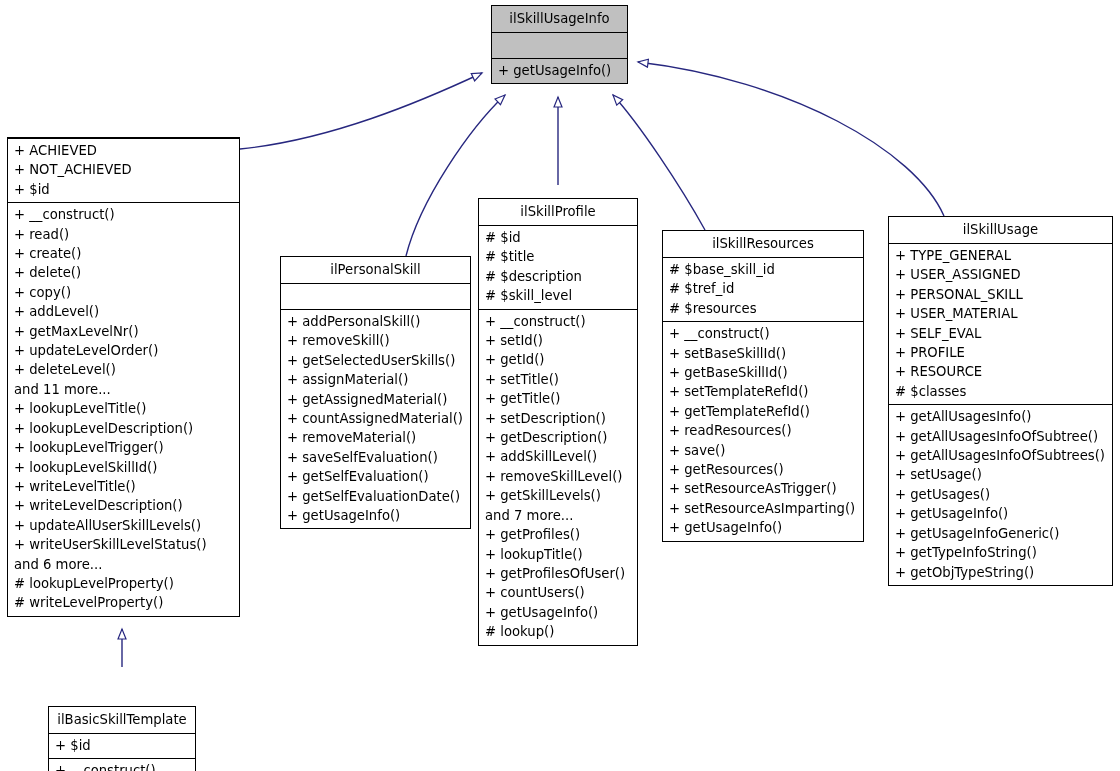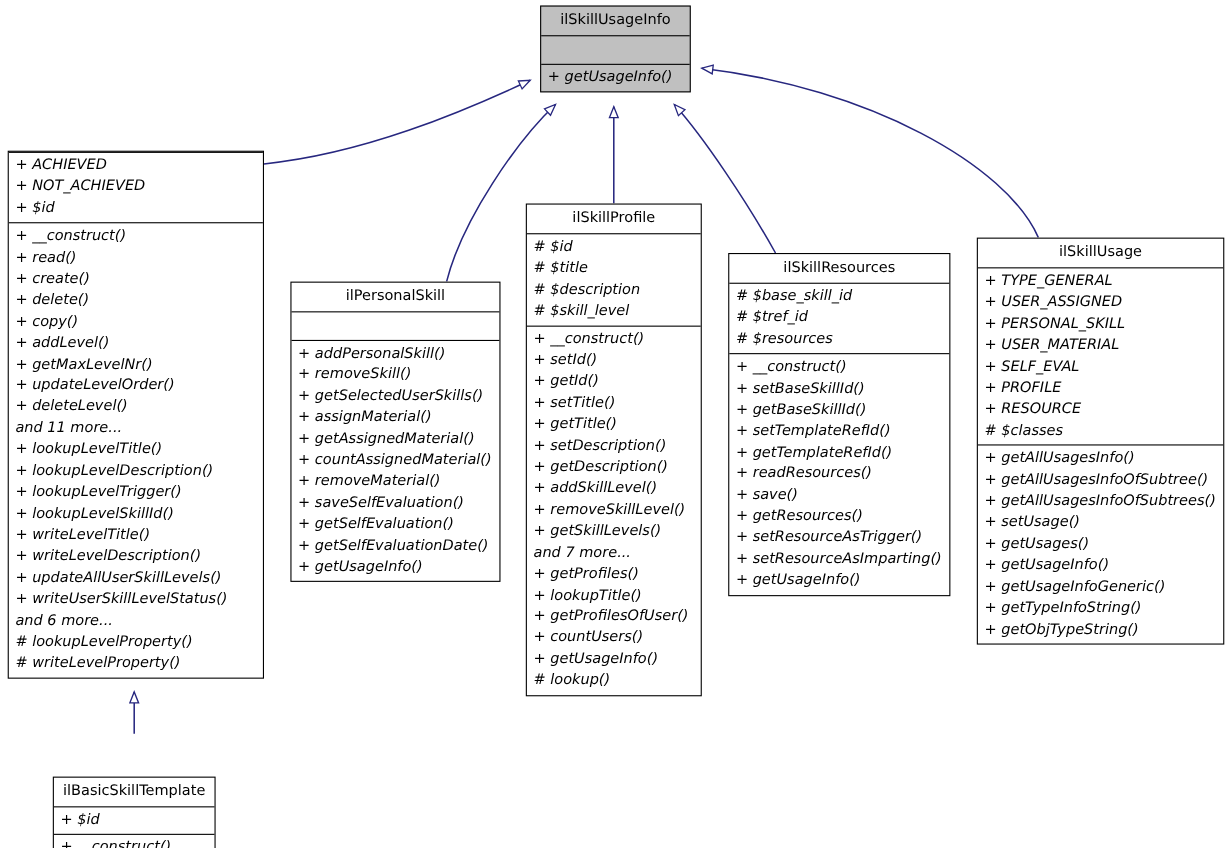--- a/index.html
+++ b/index.html
@@ -51,35 +51,34 @@
     font-size: 13.2px;
     line-height: 17px;
     padding-top: 4px;
     padding-bottom: 5px;
     white-space: nowrap;
   }
   .member-list {
     margin: 0;
     padding: 0;
     list-style: none;
-    font-style: italic;
   }
   .member-list li {
     font-size: 13.2px;
     line-height: 19.4px;
     white-space: nowrap;
   }
   .empty-comp {
     height: 26px;
   }
   
   #box-ilskillusageinfo { left: 491px;  top: 5px;   width: 137px; }
   #box-ilbasicskill     { left: 7px;    top: 137px; width: 233px; }
-  #box-ilpersonalskill  { left: 264px;  top: 256px; width: 191px; }
-  #box-ilskillprofile   { left: 478px;  top: 185px; width: 160px; }
+  #box-ilpersonalskill  { left: 280px;  top: 256px; width: 191px; }
+  #box-ilskillprofile   { left: 478px;  top: 198px; width: 160px; }
   #box-ilskillresources { left: 662px;  top: 230px; width: 202px; }
   #box-ilskillusage     { left: 888px;  top: 216px; width: 225px; }
   #box-ilbasicskilltpl  { left: 48px;   top: 706px; width: 148px; }
 </style>
 </head>
 <body>
 
 <div id="canvas">
 
   <svg id="edges" viewBox="0 0 1120 771" xmlns="http://www.w3.org/2000/svg">

